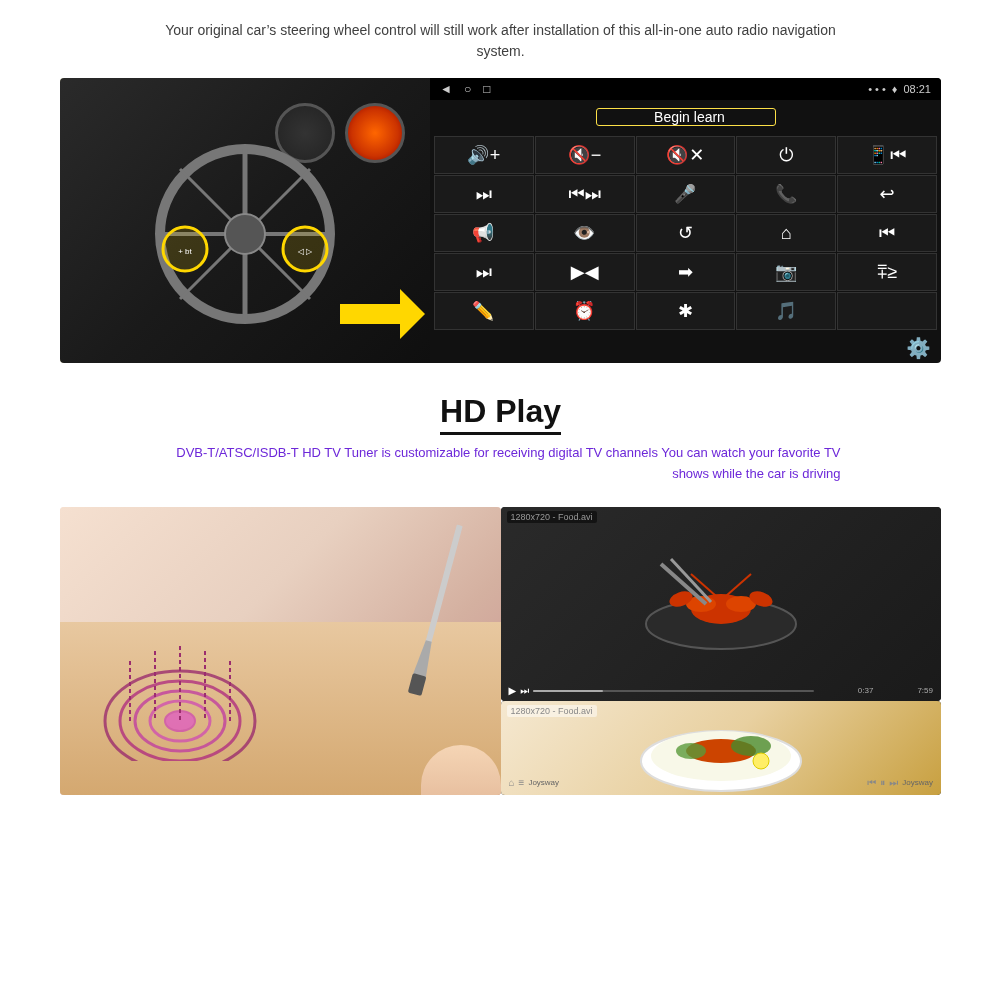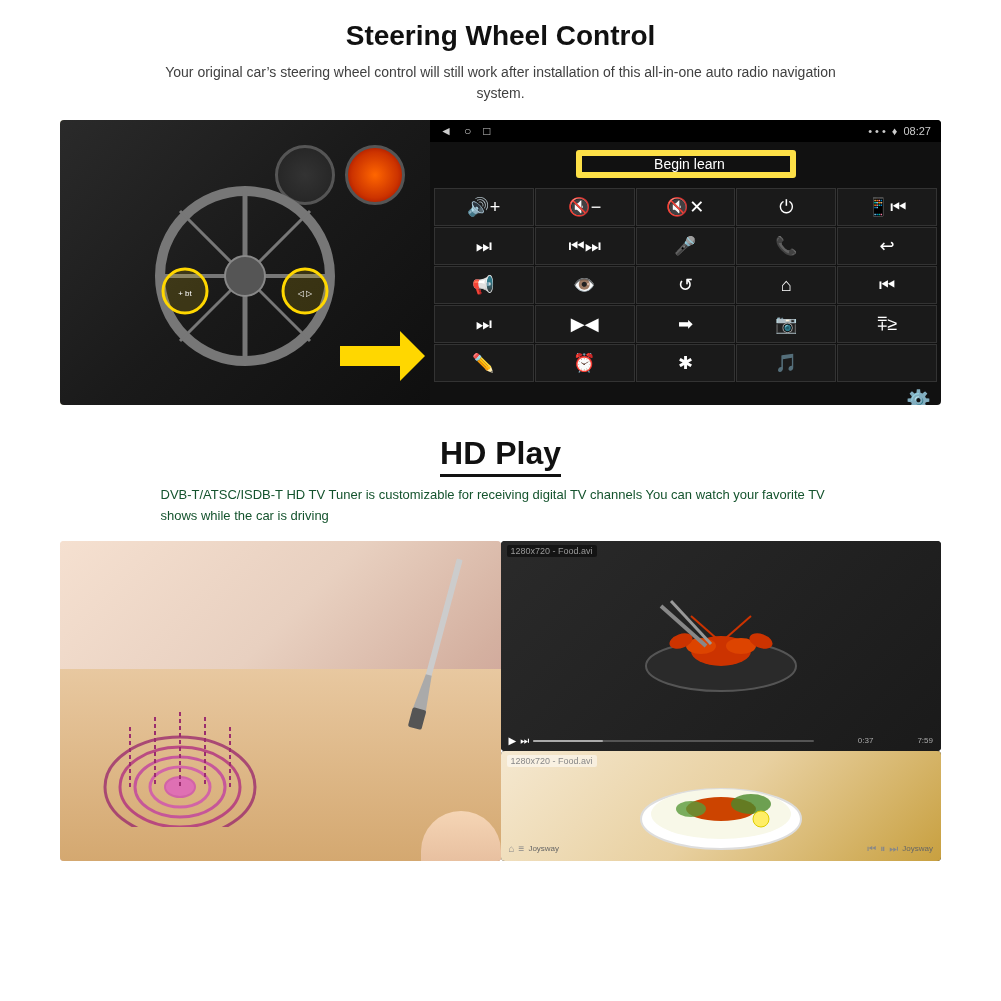--- a/index.html
+++ b/index.html
@@ -117,23 +117,23 @@
     .android-status {
       display: flex;
       gap: 6px;
       align-items: center;
       font-size: 11px;
       color: #ccc;
     }
 
     .begin-learn-btn {
       margin: 8px auto;
-      width: 220px;
+      width: 180px;
       height: 30px;
-      border: 6px solid #fde047;
+      border: 1px solid #fde047;
       border-radius: 3px;
       display: flex;
       align-items: center;
       justify-content: center;
       color: #fff;
       font-size: 14px;
       padding-left: 8px;
     }
 
     .icon-grid {
@@ -179,35 +179,35 @@
       margin-bottom: 8px;
       border-bottom: 3px solid #111;
       display: inline-block;
       padding-bottom: 2px;
     }
     .hd-title-wrapper {
       text-align: center;
     }
 
     .hd-subtitle {
-      text-align: left;
+      text-align: right;
       font-size: 13px;
-      color: #14532d;
+      color: #6d28d9;
       line-height: 1.6;
-      margin-bottom: 14px;
+      margin-bottom: 22px;
       max-width: 680px;
       margin-left: auto;
       margin-right: auto;
     }
 
     .video-grid {
       display: grid;
       grid-template-columns: 1fr 1fr;
       grid-template-rows: auto auto;
-      height: 320px;
+      height: 288px;
     }
 
     .video-left {
       grid-row: 1 / 3;
       background: linear-gradient(180deg, #f5ddd0 0%, #e8c5c0 30%, #d4a0b0 60%, #c88080 80%, #d4a0a0 100%);
       border-radius: 4px;
       position: relative;
       overflow: hidden;
       display: flex;
       align-items: center;
@@ -332,21 +332,20 @@
       font-size: 10px;
       color: #888;
     }
   </style>
 </head>
 <body>
 
 <div class="page-container">
 
   <div>
-    <h1 class="section-title">Steering Wheel Control</h1>
     <p class="section-subtitle">Your original car’s steering wheel control will still work after installation of this all-in-one auto radio navigation system.</p>
 
     <div class="steering-image-container">
 
       <div class="steering-photo">
         <div class="steering-wheel-area">
 
           <div style="position:absolute; top:15px; right:15px; display:flex; gap:8px;">
             <div class="dashboard-bg2"></div>
             <div class="dashboard-bg"></div>
@@ -384,21 +383,21 @@
 
         <div class="android-topbar">
           <div class="android-nav-icons">
             <span class="android-nav-icon">◄</span>
             <span class="android-nav-icon">○</span>
             <span class="android-nav-icon">□</span>
           </div>
           <div class="android-status">
             <span>• • •</span>
             <span>♦</span>
-            <span>08:27</span>
+            <span>08:21</span>
           </div>
         </div>
 
         <div class="begin-learn-btn">
           <span>Begin learn</span>
         </div>
 
         <div class="icon-grid">
 
           <div class="icon-cell">

